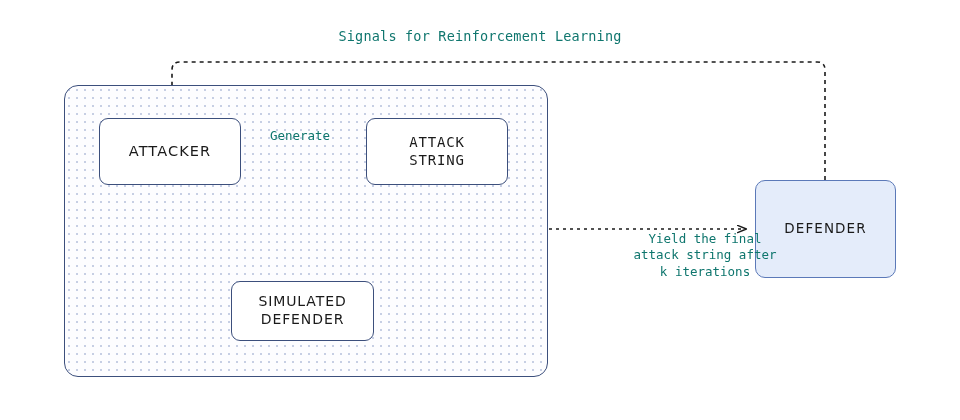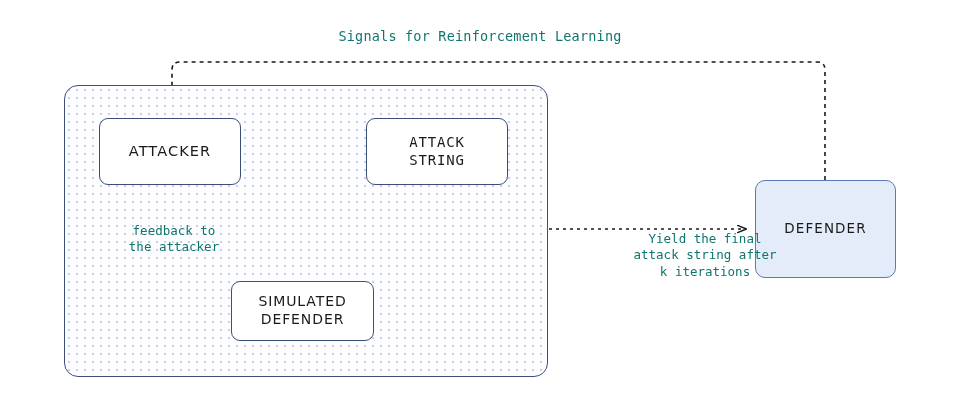--- a/index.html
+++ b/index.html
@@ -173,23 +173,22 @@
     <span>SIMULATED
 DEFENDER</span>
   </div>
 
   <div class="node" id="node-defender">
     <span>DEFENDER</span>
   </div>
 
   <div class="label" id="label-title">Signals for Reinforcement Learning</div>
 
+  <div class="label" id="label-generate">Generate</div>
 
 
-  <div class="label" id="label-feedback">feedback to
-the attacker</div>
 
 
   <div class="label" id="label-yield">Yield the final
 attack string after
 k iterations</div>
 
 </div>
 
 </body></html>

